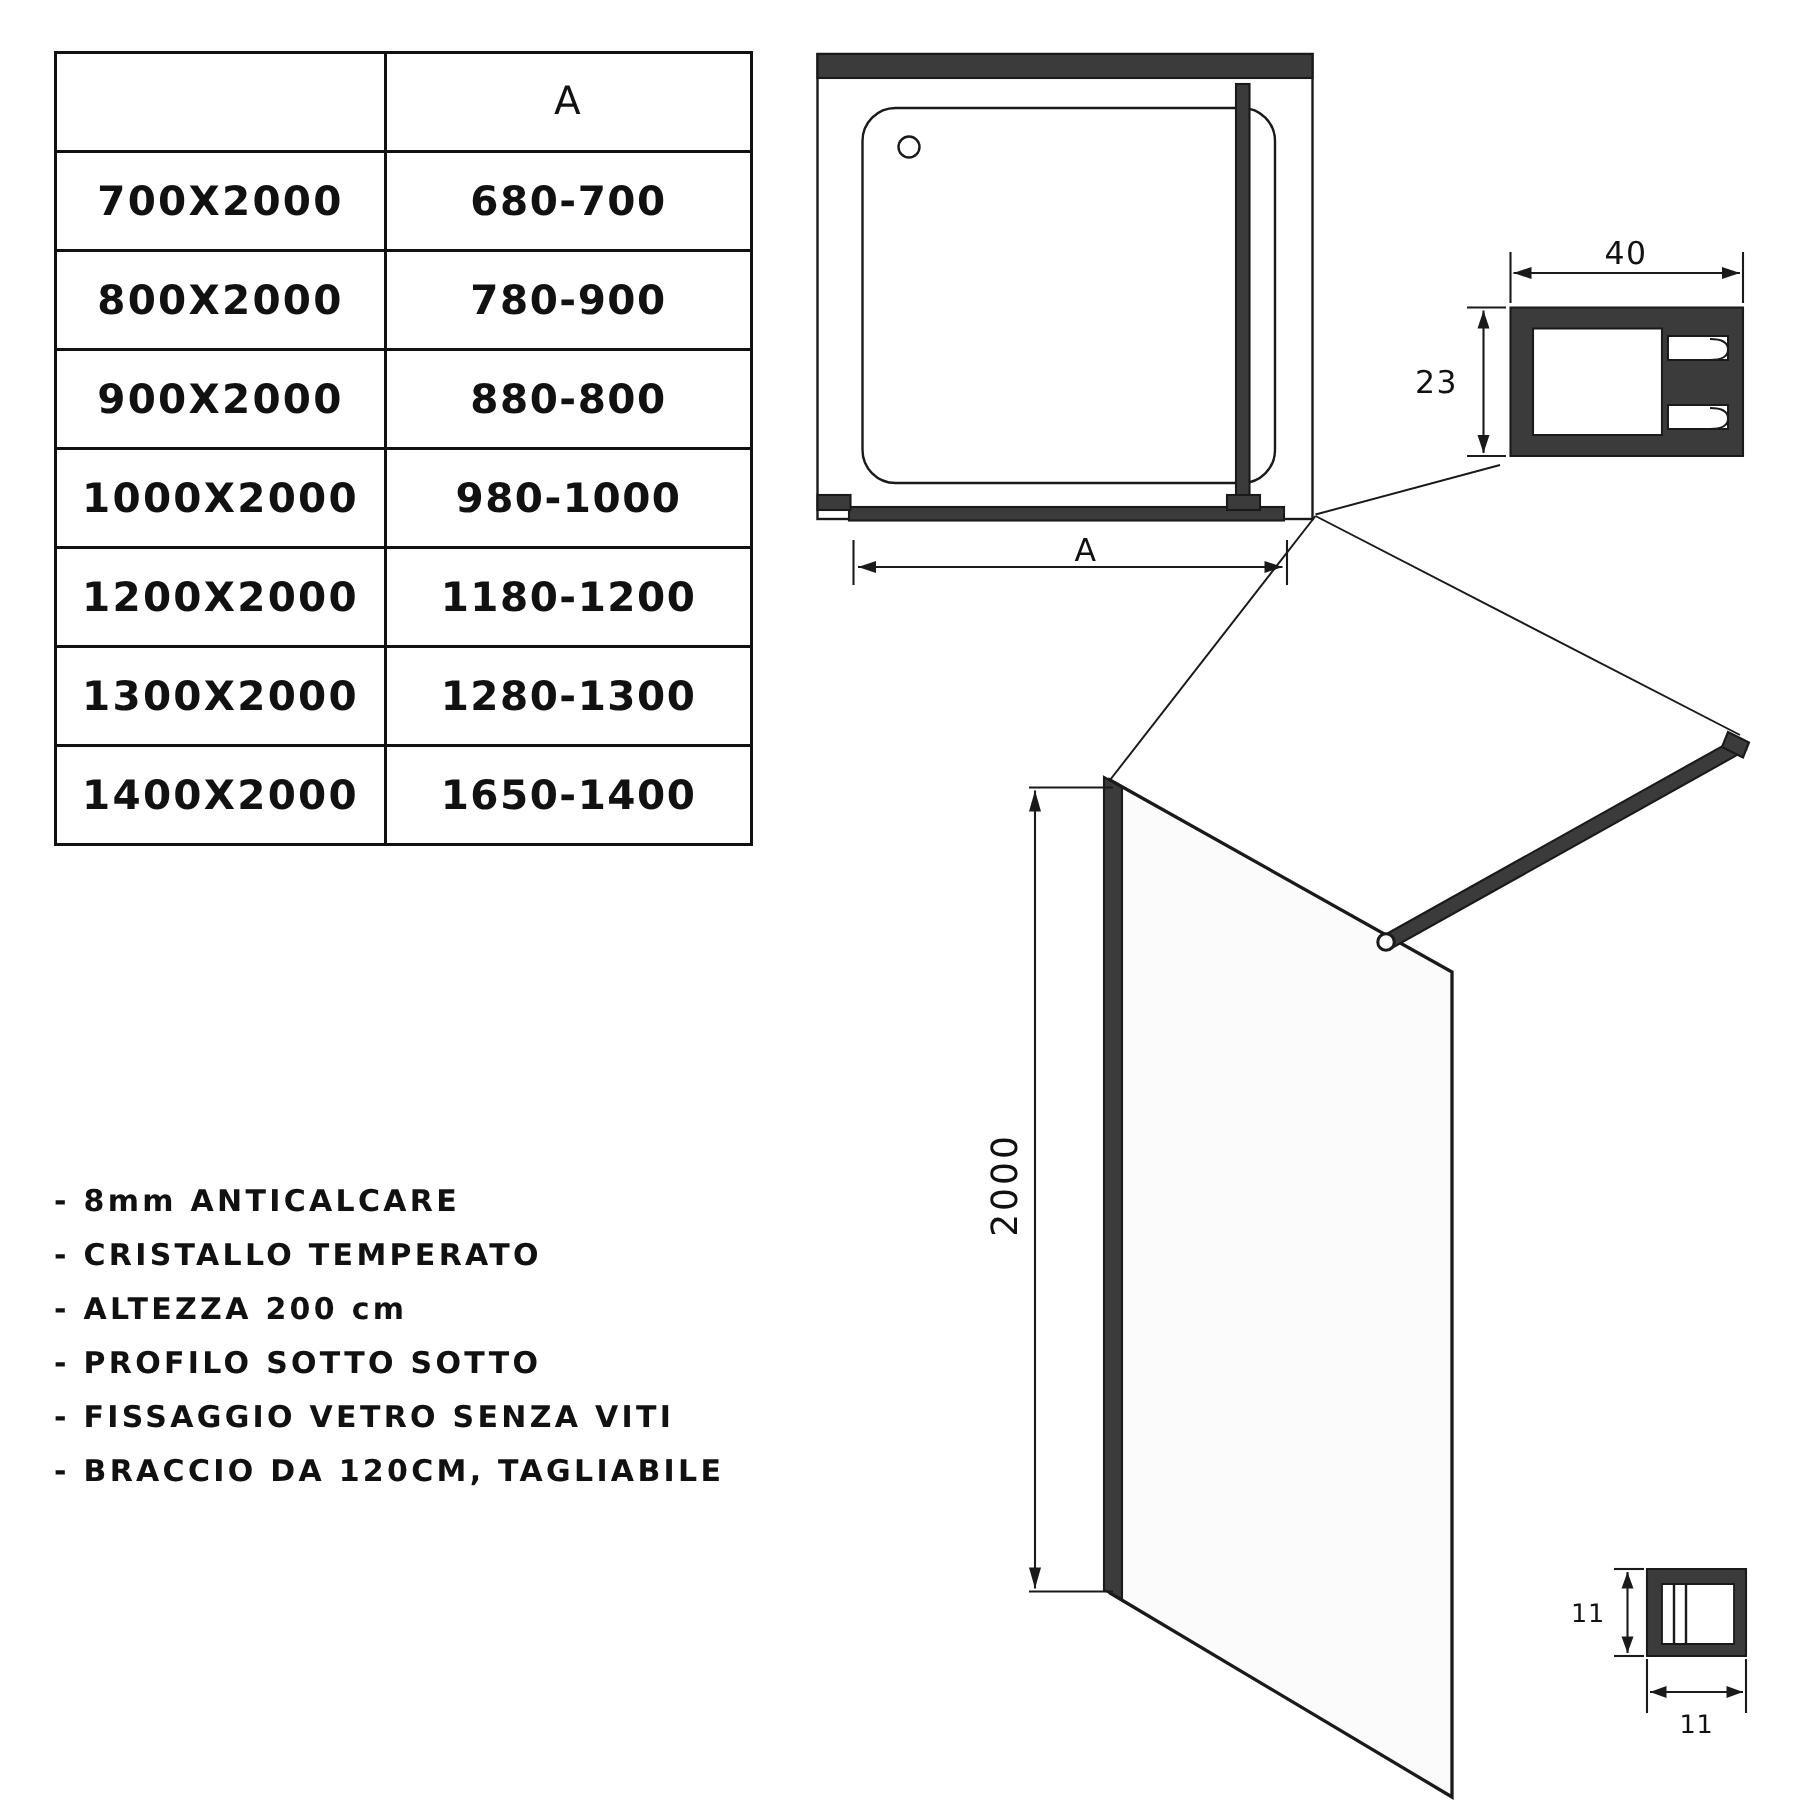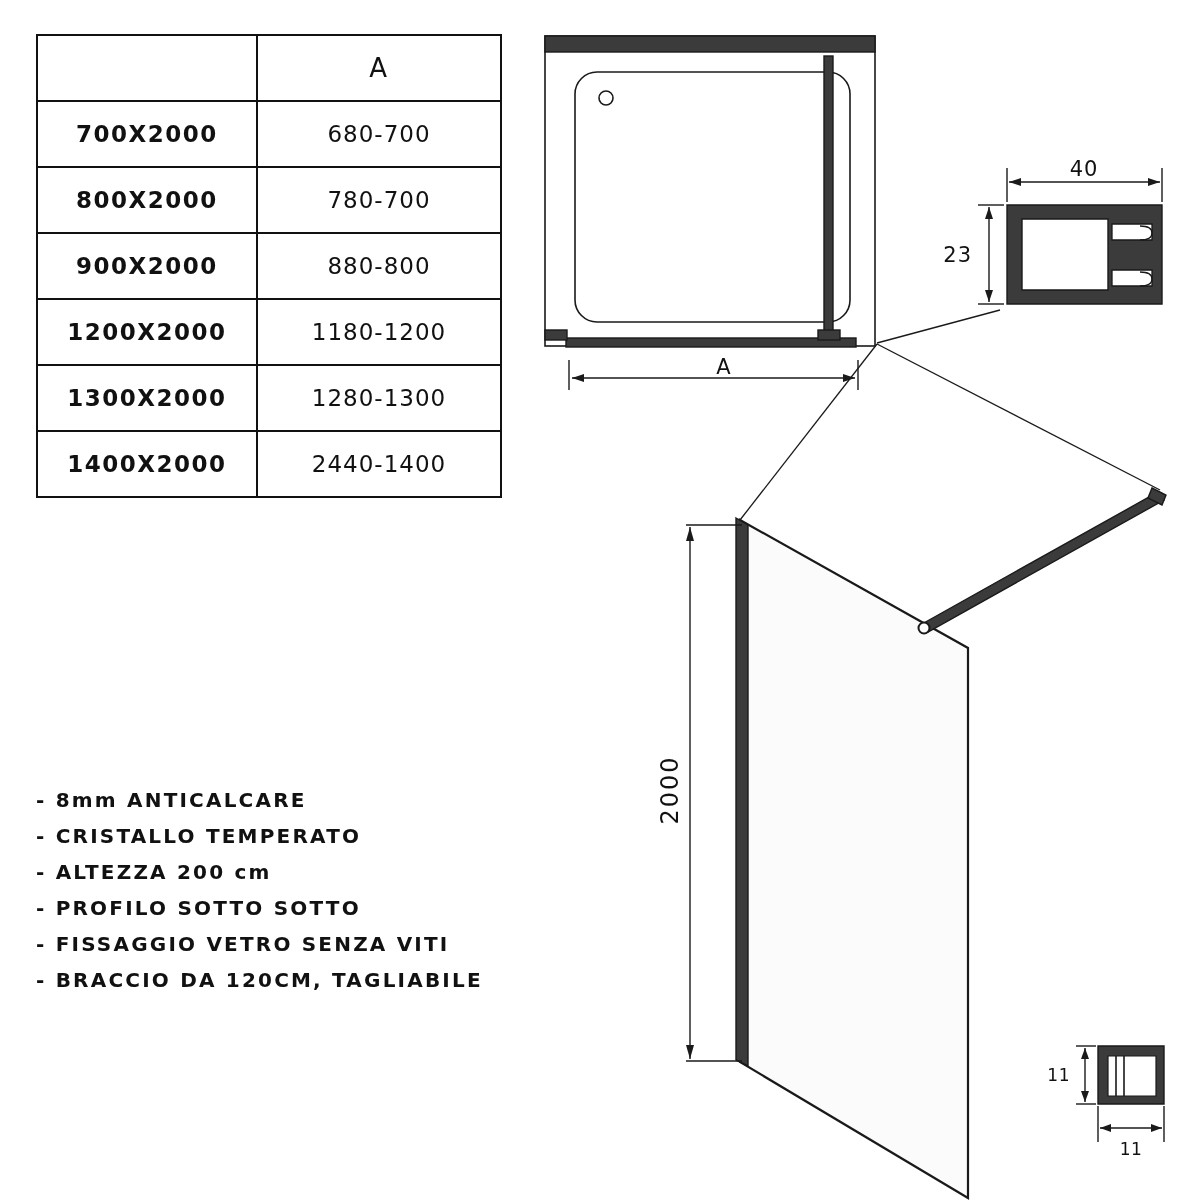--- a/index.html
+++ b/index.html
@@ -23,33 +23,33 @@
     top: 34px;
     width: 464px;
     border-collapse: collapse;
     table-layout: fixed;
   }
   .size-table td, .size-table th {
     border: 2px solid #111111;
     height: 62px;
     text-align: center;
     vertical-align: middle;
-    font-size: 23px;
+    font-size: 27px;
     font-weight: 700;
     letter-spacing: 1.5px;
     font-family: "DejaVu Sans", sans-serif;
   }
   .size-table col.c1 { width: 220px; }
   .size-table col.c2 { width: 244px; }
   .size-table th {
     font-size: 26px;
     font-weight: 400;
   }
   .size-table td.val {
-    font-weight: 400;
+    font-weight: 700;
     letter-spacing: 1px;
   }
 
   
   .spec-list {
     position: absolute;
     left: 36px;
     top: 782px;
     width: 640px;
   }
@@ -108,37 +108,41 @@
       <th>A</th>
     </tr>
   </thead>
   <tbody>
     <tr>
       <td>700X2000</td>
       <td class="val">680-700</td>
     </tr>
     <tr>
       <td>800X2000</td>
-      <td class="val">780-700</td>
+      <td class="val">780-900</td>
     </tr>
     <tr>
       <td>900X2000</td>
       <td class="val">880-800</td>
     </tr>
     <tr>
+      <td>1000X2000</td>
+      <td class="val">980-1000</td>
+    </tr>
+    <tr>
       <td>1200X2000</td>
       <td class="val">1180-1200</td>
     </tr>
     <tr>
       <td>1300X2000</td>
       <td class="val">1280-1300</td>
     </tr>
     <tr>
       <td>1400X2000</td>
-      <td class="val">2440-1400</td>
+      <td class="val">1650-1400</td>
     </tr>
   </tbody>
 </table>
 
 <div class="spec-list">
   <div>- 8mm ANTICALCARE</div>
   <div>- CRISTALLO TEMPERATO</div>
   <div>- ALTEZZA  200 cm</div>
   <div>- PROFILO SOTTO SOTTO</div>
   <div>- FISSAGGIO VETRO SENZA VITI</div>

